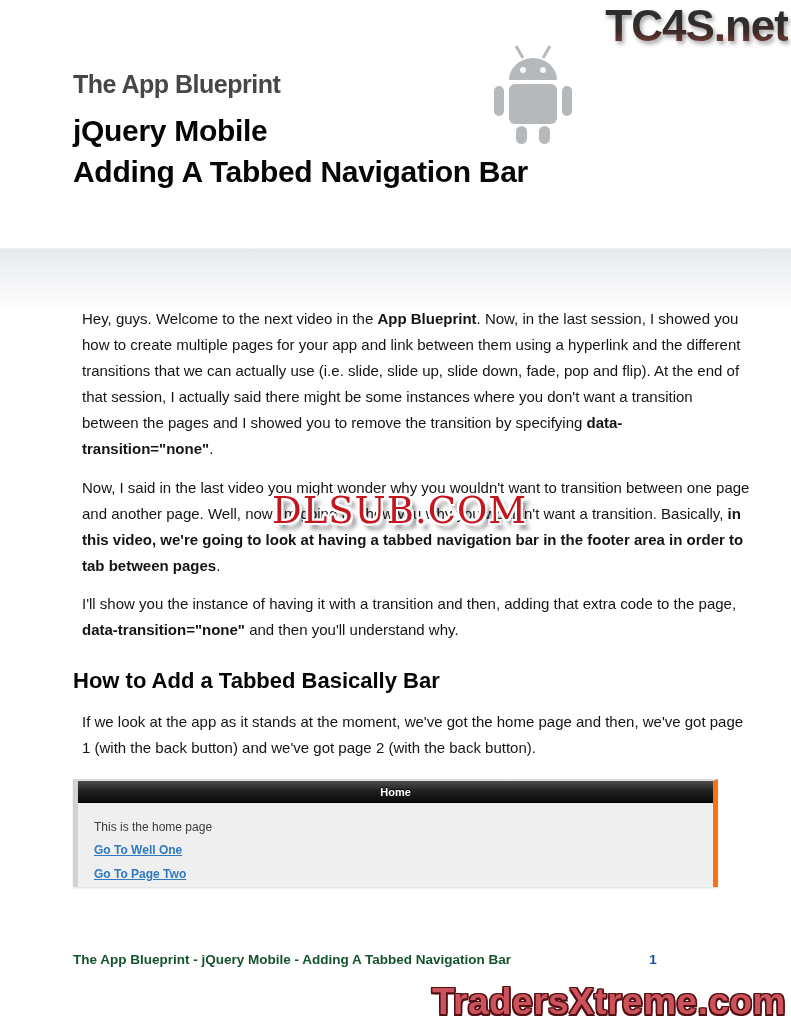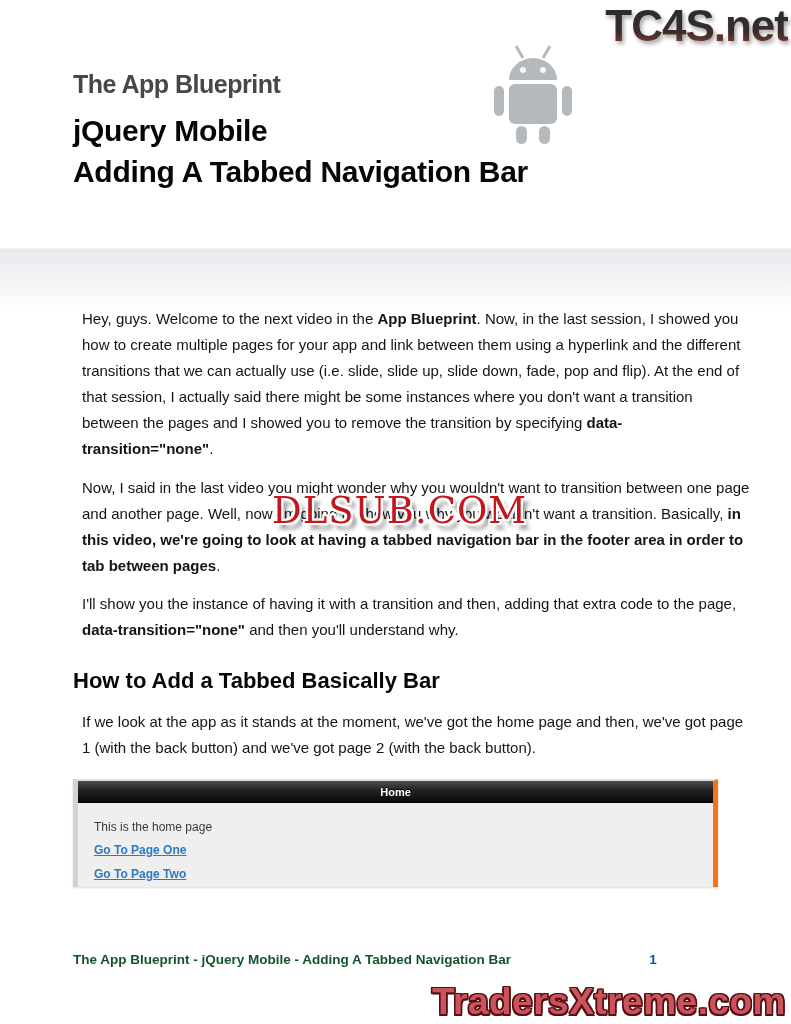--- a/index.html
+++ b/index.html
@@ -160,21 +160,21 @@
   <div class="para p4"><span>If we look at the app as it stands at the moment, we've got the home page and then, we've got page 1 (with the back button) and we've got page 2 (with the back button).</span></div>
 
   <div class="wm-center">DLSUB.COM</div>
 
   <div class="app-shot">
     <div class="app-header">
       <span class="app-header-title">Home</span>
     </div>
     <div class="app-body">
       <div class="app-body-text">This is the home page</div>
-      <div class="app-link">Go To Page One</div>
+      <div class="app-link">Go To Well One</div>
       <div class="app-link">Go To Page Two</div>
     </div>
   </div>
 
   <div class="footer-line">The App Blueprint - jQuery Mobile - Adding A Tabbed Navigation Bar</div>
   <div class="page-number">1</div>
 
   <div class="wm-bottom">TradersXtreme.com</div>
 
 </div>

